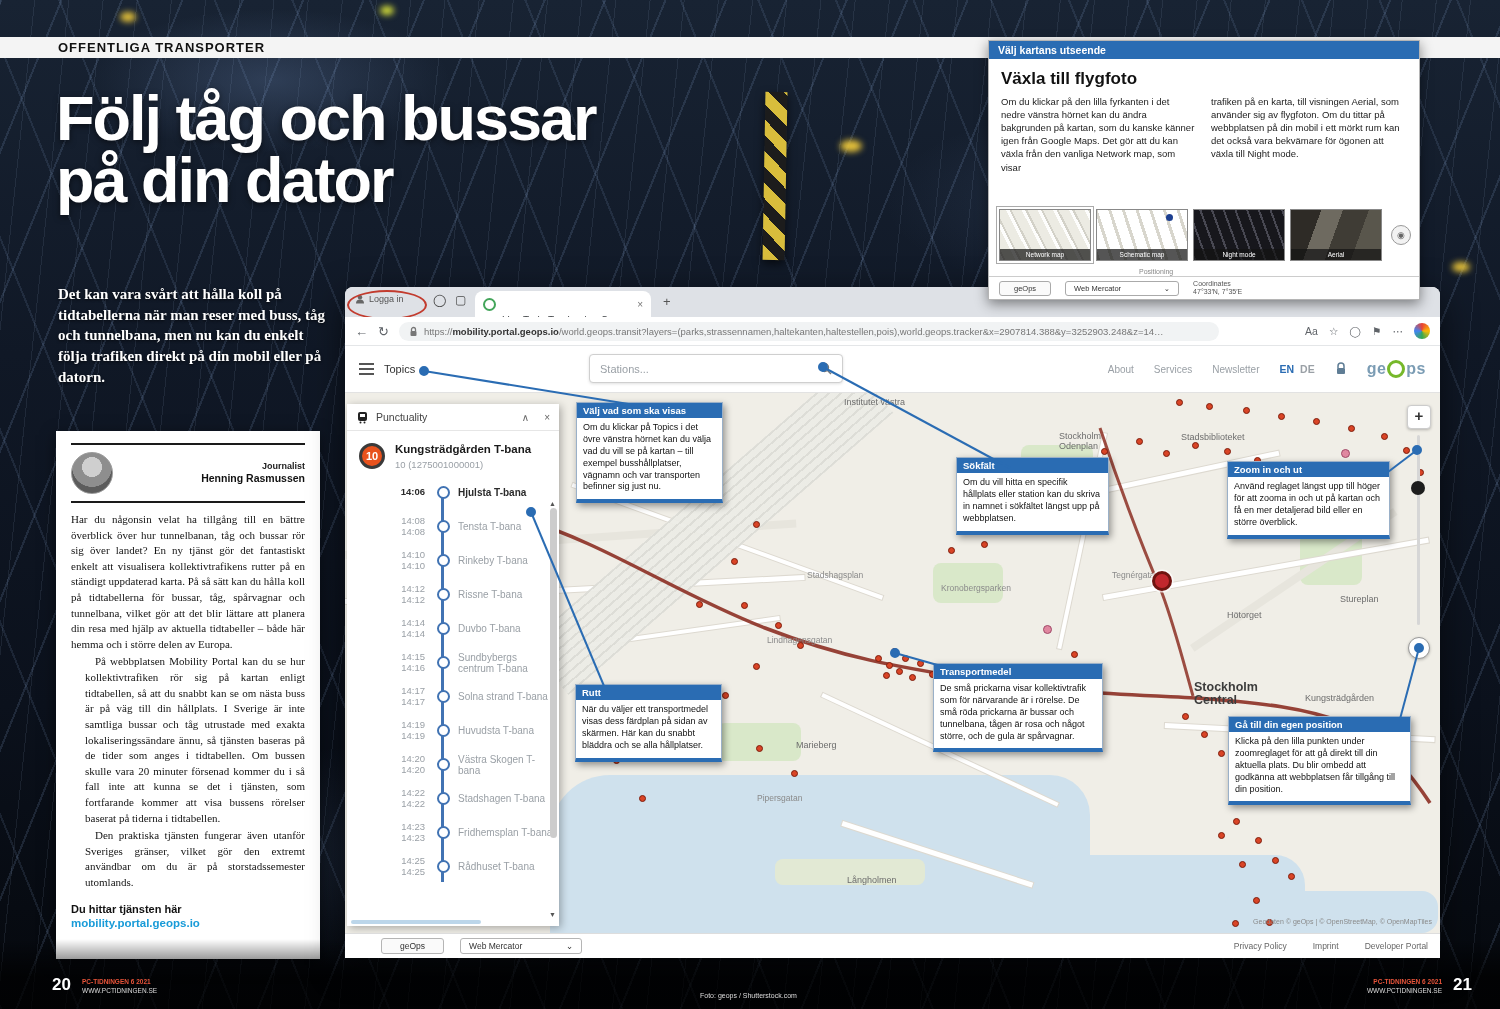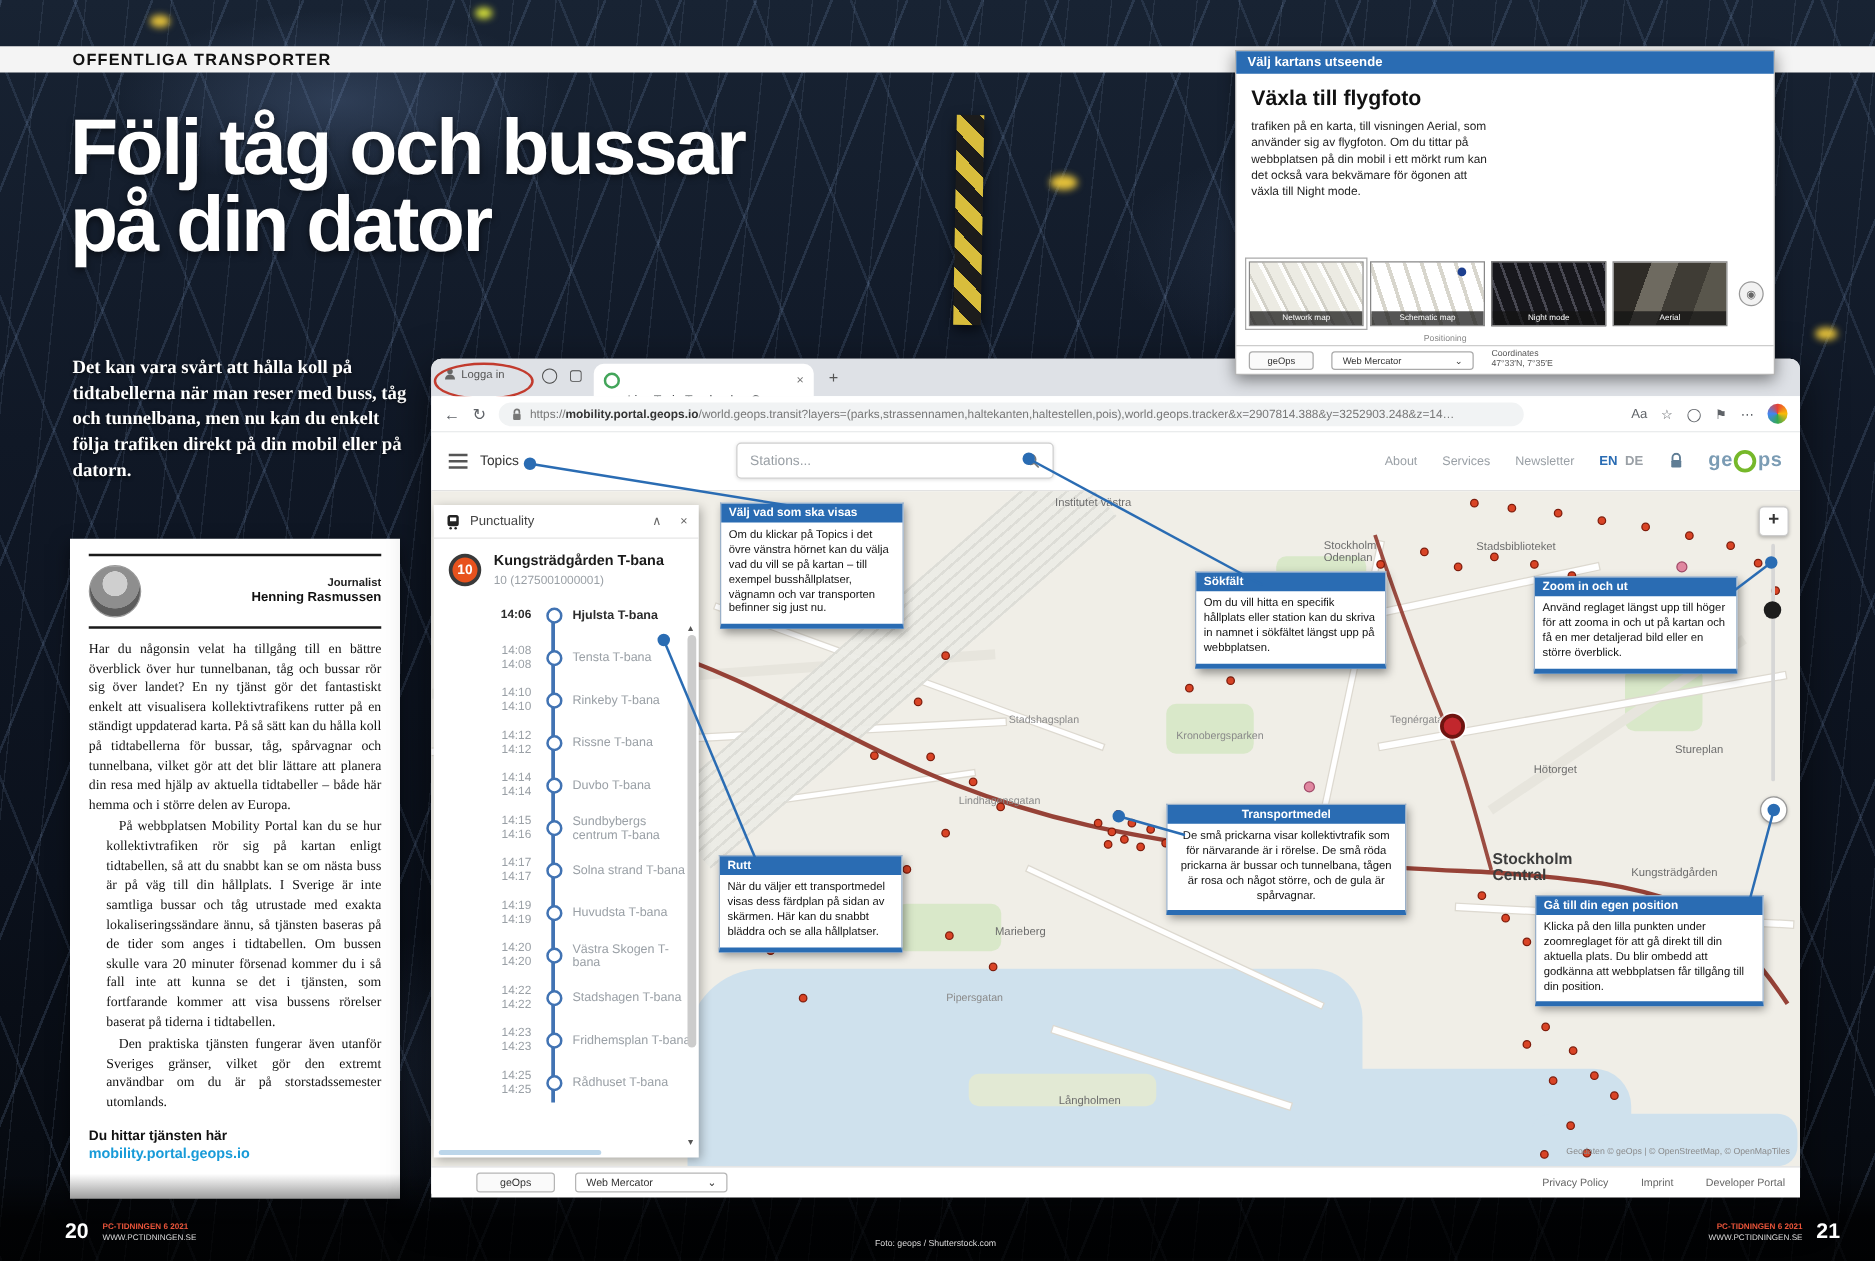--- a/index.html
+++ b/index.html
@@ -518,20 +518,21 @@
           <span class="flink">Imprint</span>
           <span class="flink">Developer Portal</span>
         </span>
     </div>
   </div>
 
   <div class="stylebox">
     <div class="bar">Välj kartans utseende</div>
     <h2>Växla till flygfoto</h2>
     <div class="cols">
+      <div>Om du klickar på den lilla fyrkanten i det nedre vänstra hörnet kan du ändra bakgrunden på kartan, som du kanske känner igen från Google Maps. Det gör att du kan växla från den vanliga Network map, som visar</div>
       <div>trafiken på en karta, till visningen Aerial, som använder sig av flygfoton. Om du tittar på webbplatsen på din mobil i ett mörkt rum kan det också vara bekvämare för ögonen att växla till Night mode.</div>
     </div>
     <div class="thumbrow" id="thumbrow">
         <div class="thumb network selected">
           <div class="tlabel">Network map</div>
         </div>
         <div class="thumb schematic">
           <div class="tlabel">Schematic map</div>
         </div>
         <div class="thumb night">
@@ -563,21 +564,21 @@
     <div class="cbody">Om du vill hitta en specifik hållplats eller station kan du skriva in namnet i sökfältet längst upp på webbplatsen.</div>
   </div>
   <div class="callout" style="left:1227px;top:461px;width:163px;">
     <div class="cbar">Zoom in och ut</div>
     <div class="cbody">Använd reglaget längst upp till höger för att zooma in och ut på kartan och få en mer detaljerad bild eller en större överblick.</div>
   </div>
   <div class="callout" style="left:575px;top:684px;width:147px;">
     <div class="cbar">Rutt</div>
     <div class="cbody">När du väljer ett transportmedel visas dess färdplan på sidan av skärmen. Här kan du snabbt bläddra och se alla hållplatser.</div>
   </div>
-  <div class="callout" style="left:933px;top:643px;width:192px;text-align:center;">
+  <div class="callout" style="left:933px;top:663px;width:170px;">
     <div class="cbar">Transportmedel</div>
     <div class="cbody">De små prickarna visar kollektivtrafik som för närvarande är i rörelse. De små röda prickarna är bussar och tunnelbana, tågen är rosa och något större, och de gula är spårvagnar.</div>
   </div>
   <div class="callout" style="left:1228px;top:716px;width:183px;">
     <div class="cbar">Gå till din egen position</div>
     <div class="cbody">Klicka på den lilla punkten under zoomreglaget för att gå direkt till din aktuella plats. Du blir ombedd att godkänna att webbplatsen får tillgång till din position.</div>
   </div>
 
   <svg id="connectors" width="1500" height="1009">
     <g stroke="#2a6cb3" stroke-width="2" fill="#2a6cb3">

